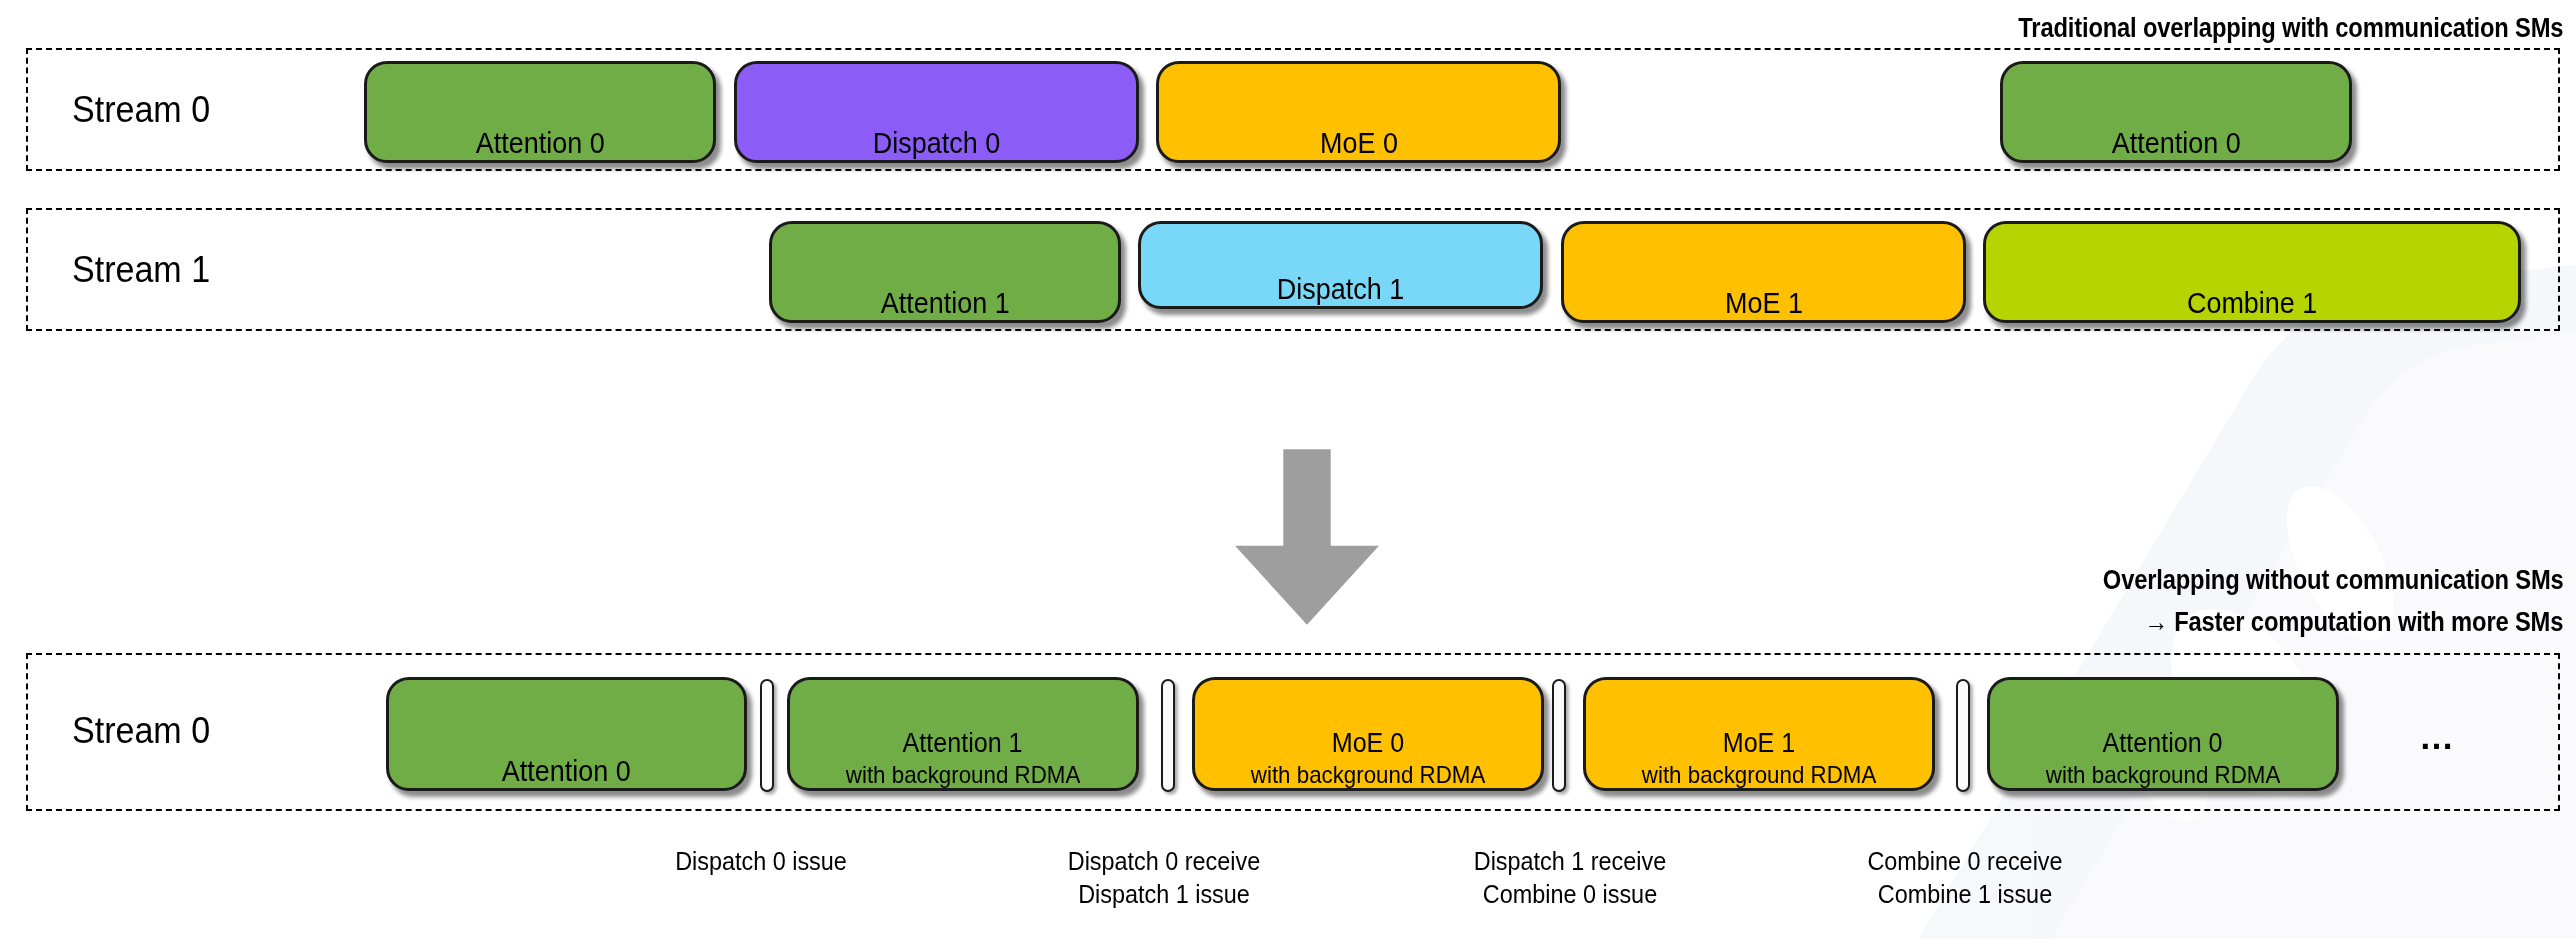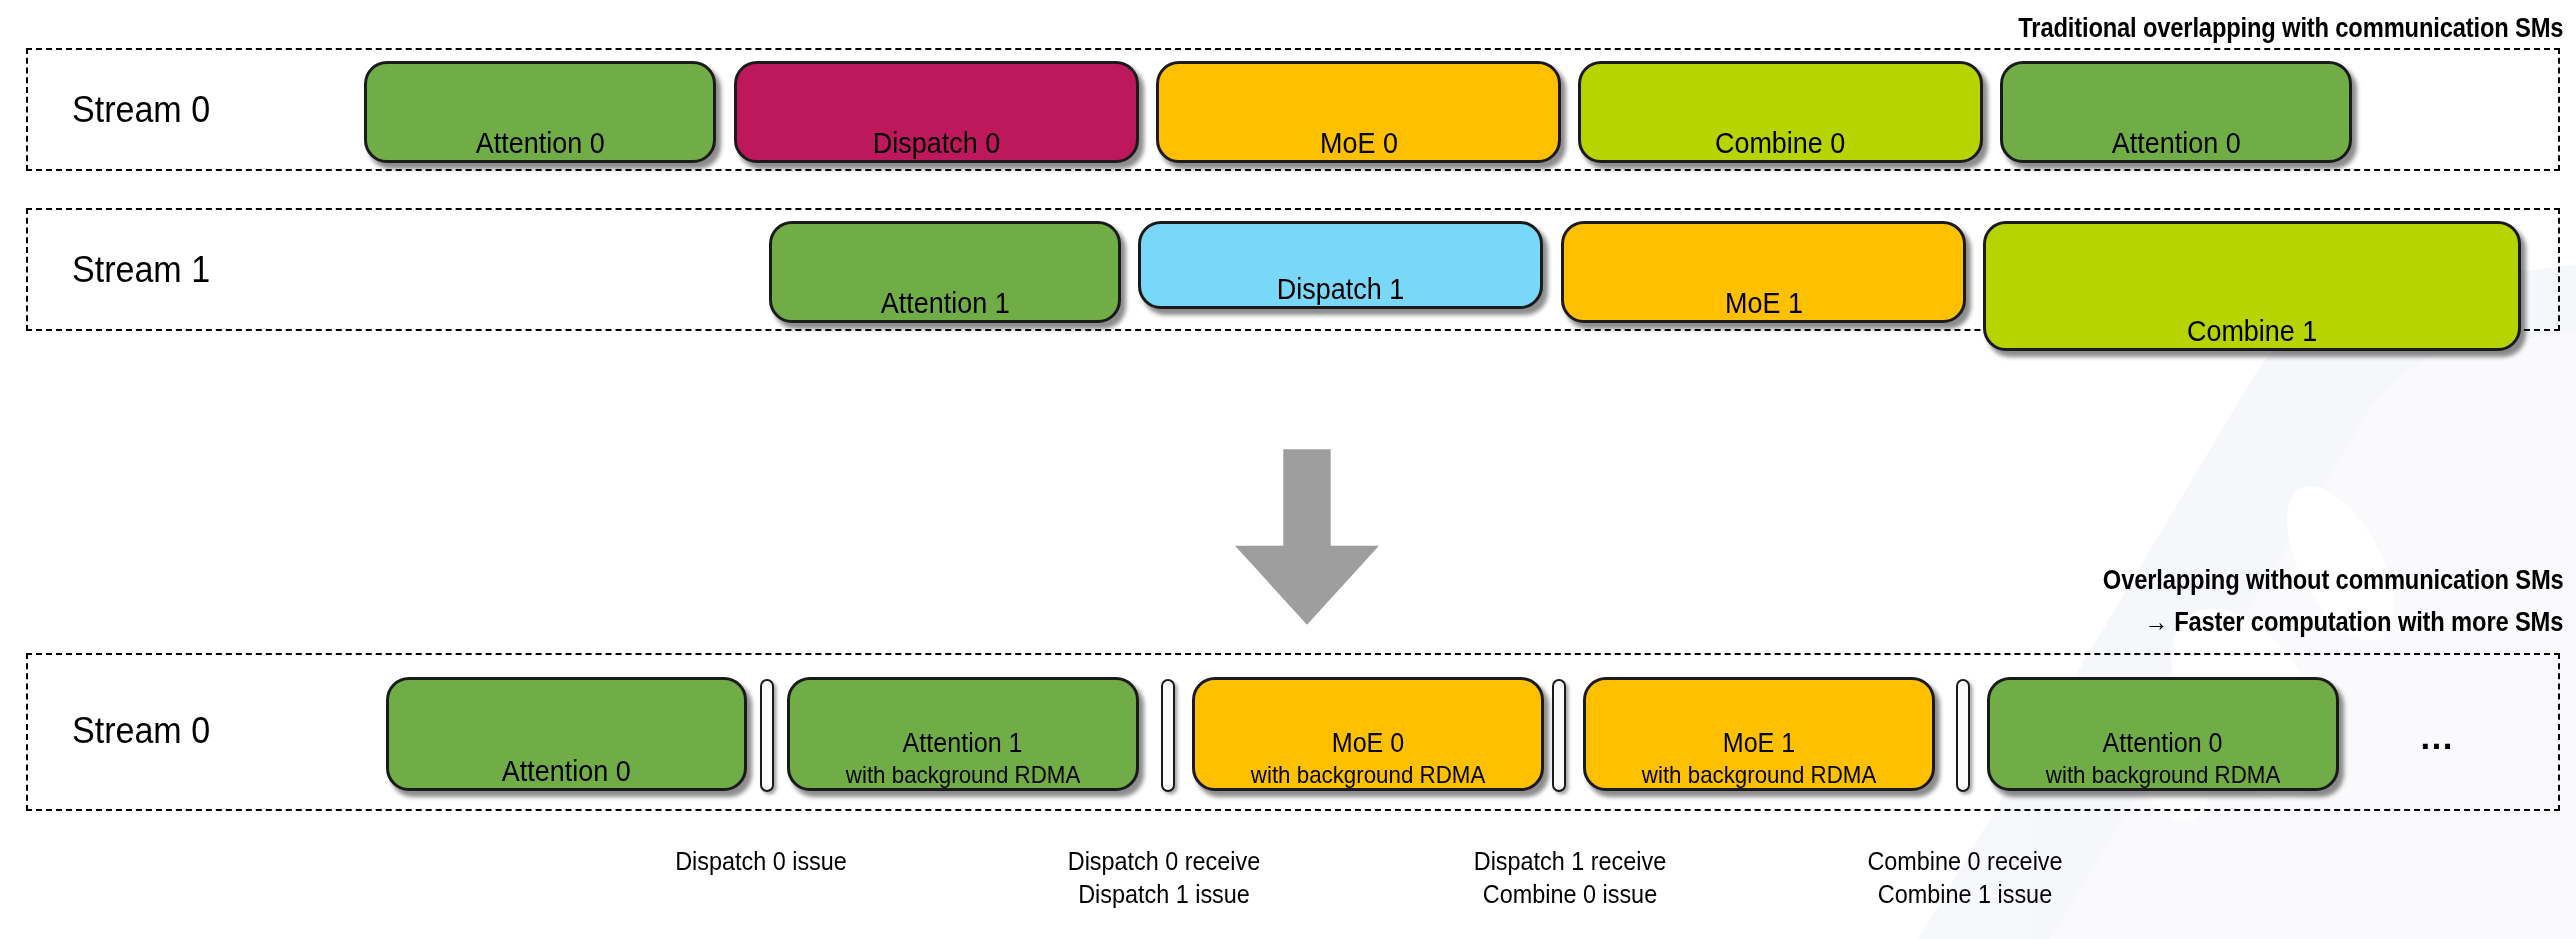--- a/index.html
+++ b/index.html
@@ -144,47 +144,44 @@
 <div id="stage">
 
   <div class="section-title" style="right:12.3px; top:10.6px;">Traditional overlapping with communication SMs</div>
 
   <div class="lane" style="left:26px; top:48px; width:2534px; height:123px;">
     <div class="lane-label" style="left:44px; top:41px;">Stream 0</div>
 
     <div class="block" style="left:336px; top:11.4px; width:352px; height:102px; background:#70AD47;">
       <div class="t1">Attention 0</div>
     </div>
-    <div class="block" style="left:706px; top:11.4px; width:405px; height:102px; background:#be185d;">
+    <div class="block" style="left:706px; top:11.4px; width:405px; height:102px; background:#8b5cf6;">
       <div class="t1">Dispatch 0</div>
     </div>
     <div class="block" style="left:1128px; top:11.4px; width:405px; height:102px; background:#FFC000;">
       <div class="t1">MoE 0</div>
     </div>
-    <div class="block" style="left:1550px; top:11.4px; width:405px; height:102px; background:#B5D400;">
-      <div class="t1">Combine 0</div>
-    </div>
     <div class="block" style="left:1972px; top:11.4px; width:352px; height:102px; background:#70AD47;">
       <div class="t1">Attention 0</div>
     </div>
   </div>
 
   <div class="lane" style="left:26px; top:208px; width:2534px; height:123px;">
     <div class="lane-label" style="left:44px; top:41px;">Stream 1</div>
 
     <div class="block" style="left:741px; top:11.4px; width:352px; height:102px; background:#70AD47;">
       <div class="t1">Attention 1</div>
     </div>
     <div class="block" style="left:1110px; top:11.4px; width:405px; height:88px; background:#79D7F7;">
       <div class="t1">Dispatch 1</div>
     </div>
     <div class="block" style="left:1533px; top:11.4px; width:405px; height:102px; background:#FFC000;">
       <div class="t1">MoE 1</div>
     </div>
-    <div class="block" style="left:1955px; top:11.4px; width:538px; height:130px; background:#B5D400;">
+    <div class="block" style="left:1955px; top:11.4px; width:538px; height:102px; background:#B5D400;">
       <div class="t1">Combine 1</div>
     </div>
   </div>
 
   <svg class="down-arrow" style="left:1228px; top:449px;" width="158" height="176" viewBox="0 0 180 200">
     <polygon points="63,0 117,0 117,110 172,110 90,200 8,110 63,110" fill="#9E9E9E"></polygon>
   </svg>
 
   <div class="section-title" style="right:12.3px; top:563px;">Overlapping without communication SMs</div>
   <div class="section-title" style="right:12.3px; top:605px;">→ Faster computation with more SMs</div>

